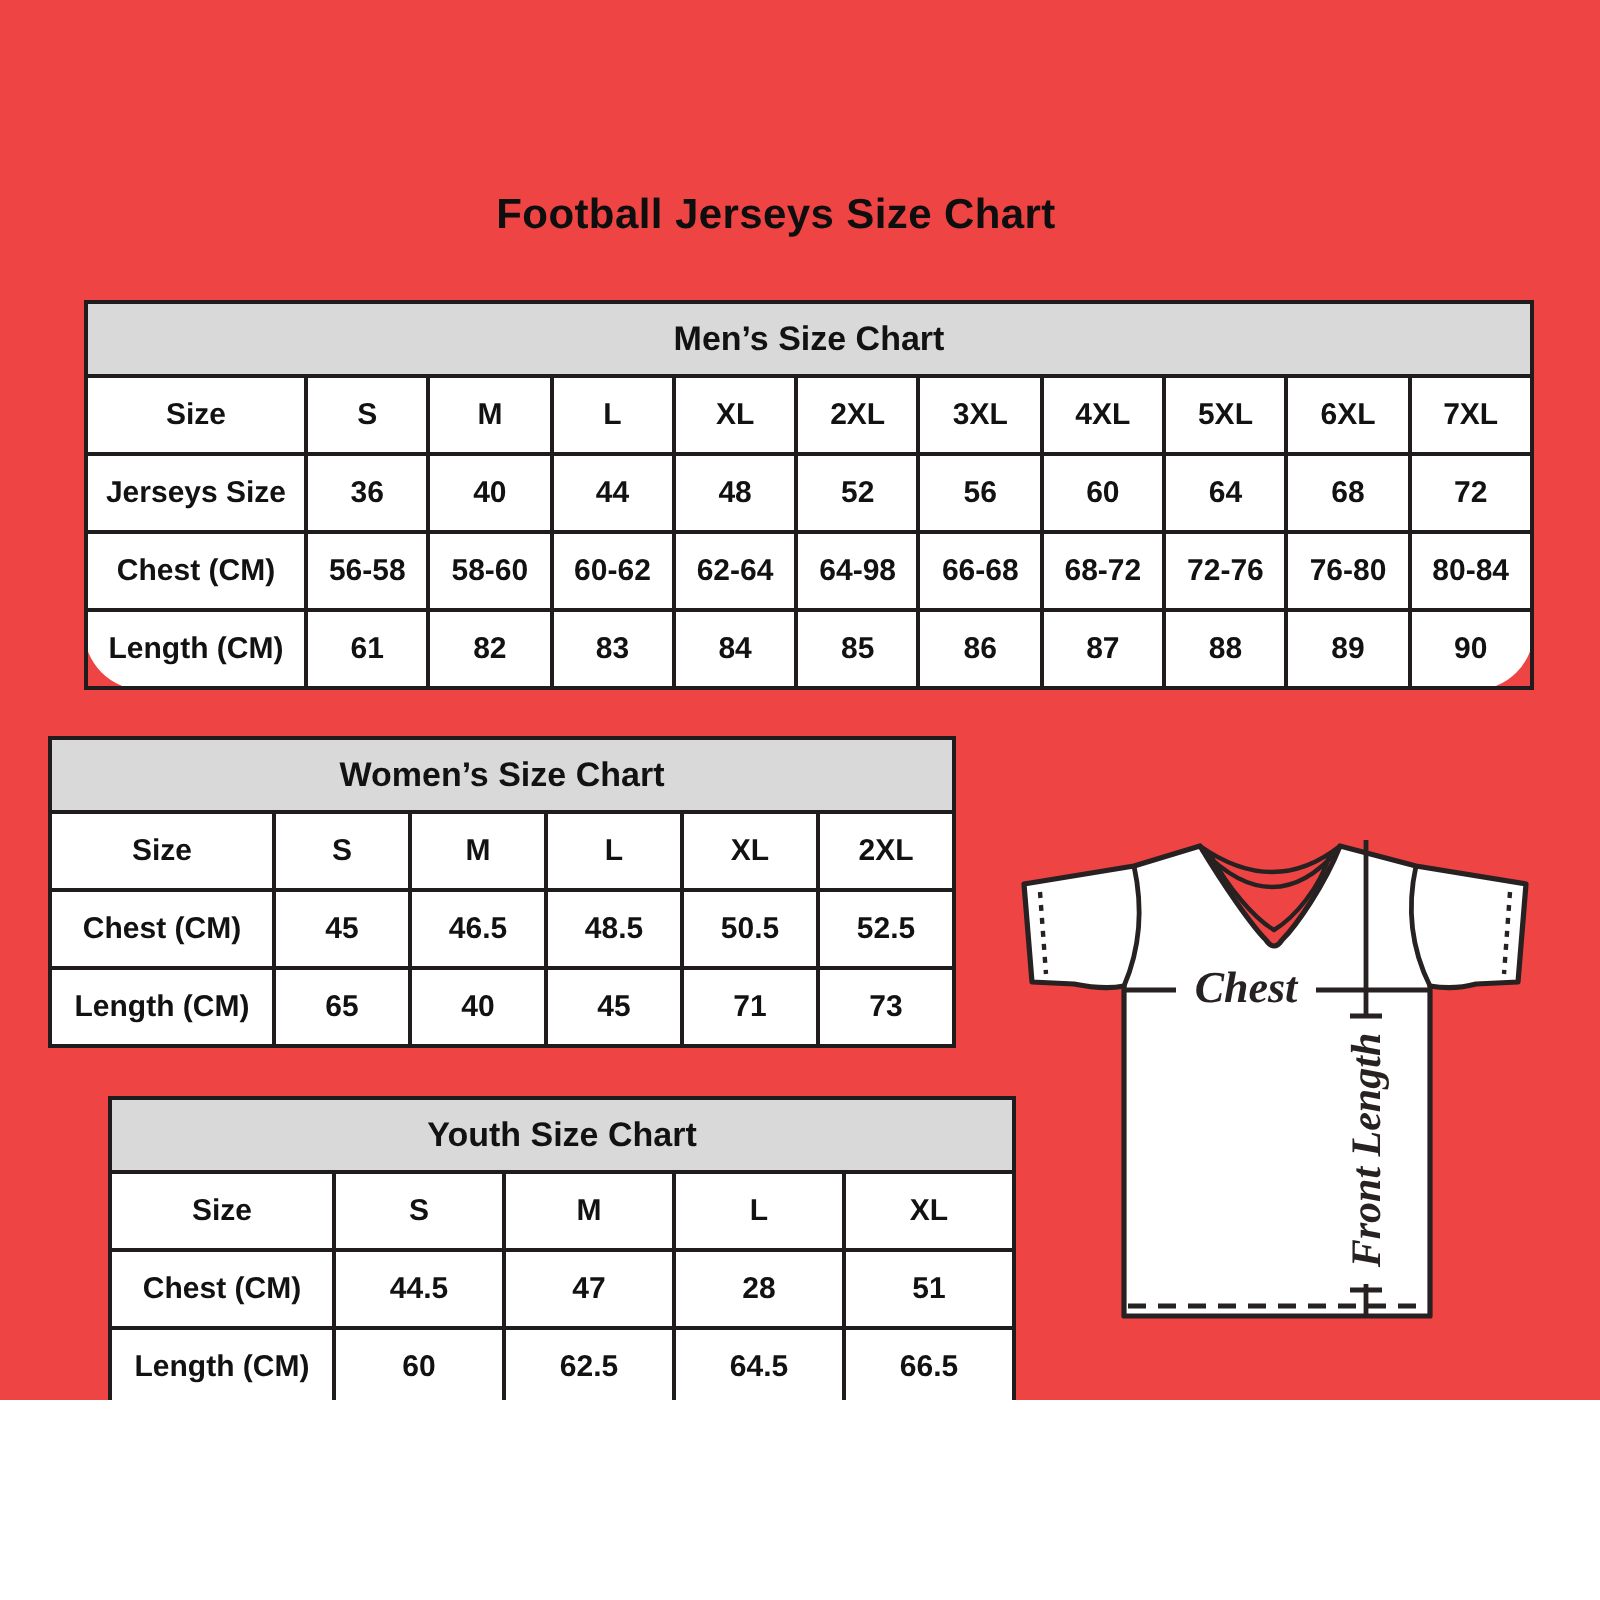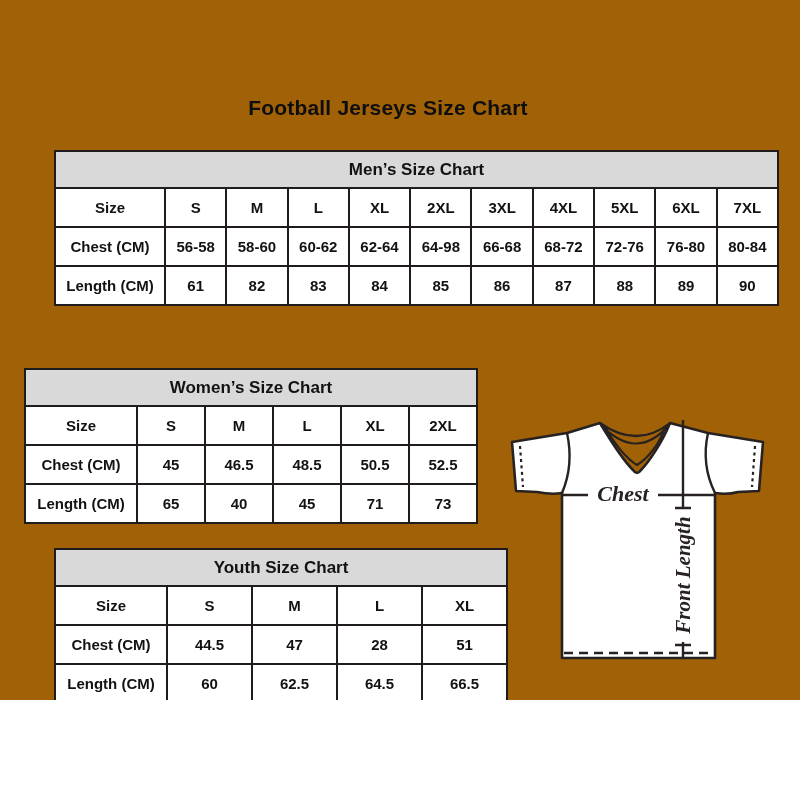--- a/index.html
+++ b/index.html
@@ -4,21 +4,21 @@
 <style>
   html, body { margin: 0; padding: 0; }
   body {
     width: 800px; height: 800px;
     background: #ffffff;
     font-family: "Liberation Sans", sans-serif;
   }
   .page {
     position: relative;
     width: 800px; height: 700px;
-    background: #a16207;
+    background: #ef4444;
     overflow: hidden;
   }
   .page-title {
     position: absolute;
     top: 96px; left: 0; width: 776px;
     margin: 0;
     text-align: center;
     font-size: 21px;
     font-weight: bold;
     color: #0e0e0e;
@@ -41,21 +41,21 @@
   }
   th.table-title {
     background: #d9d9d9;
     font-size: 17px;
     height: 35px;
   }
   table.size-table td {
     font-size: 15px;
     height: 37px;
   }
-  table.mens   { top: 150px; left: 54px; width: 725px; }
+  table.mens   { top: 150px; left: 42px; width: 725px; border-radius: 30px; }
   table.womens { top: 368px; left: 24px; width: 454px; }
   table.youth  { top: 548px; left: 54px; width: 454px; }
   col.label-col-men   { width: 110px; }
   col.label-col-small { width: 112px; }
   .jersey-diagram {
     position: absolute;
     top: 395px; left: 500px;
     width: 280px; height: 290px;
   }
   .jersey-diagram text {
@@ -88,20 +88,33 @@
         <td>L</td>
         <td>XL</td>
         <td>2XL</td>
         <td>3XL</td>
         <td>4XL</td>
         <td>5XL</td>
         <td>6XL</td>
         <td>7XL</td>
       </tr>
       <tr>
+        <td>Jerseys Size</td>
+        <td>36</td>
+        <td>40</td>
+        <td>44</td>
+        <td>48</td>
+        <td>52</td>
+        <td>56</td>
+        <td>60</td>
+        <td>64</td>
+        <td>68</td>
+        <td>72</td>
+      </tr>
+      <tr>
         <td>Chest (CM)</td>
         <td>56-58</td>
         <td>58-60</td>
         <td>60-62</td>
         <td>62-64</td>
         <td>64-98</td>
         <td>66-68</td>
         <td>68-72</td>
         <td>72-76</td>
         <td>76-80</td>

